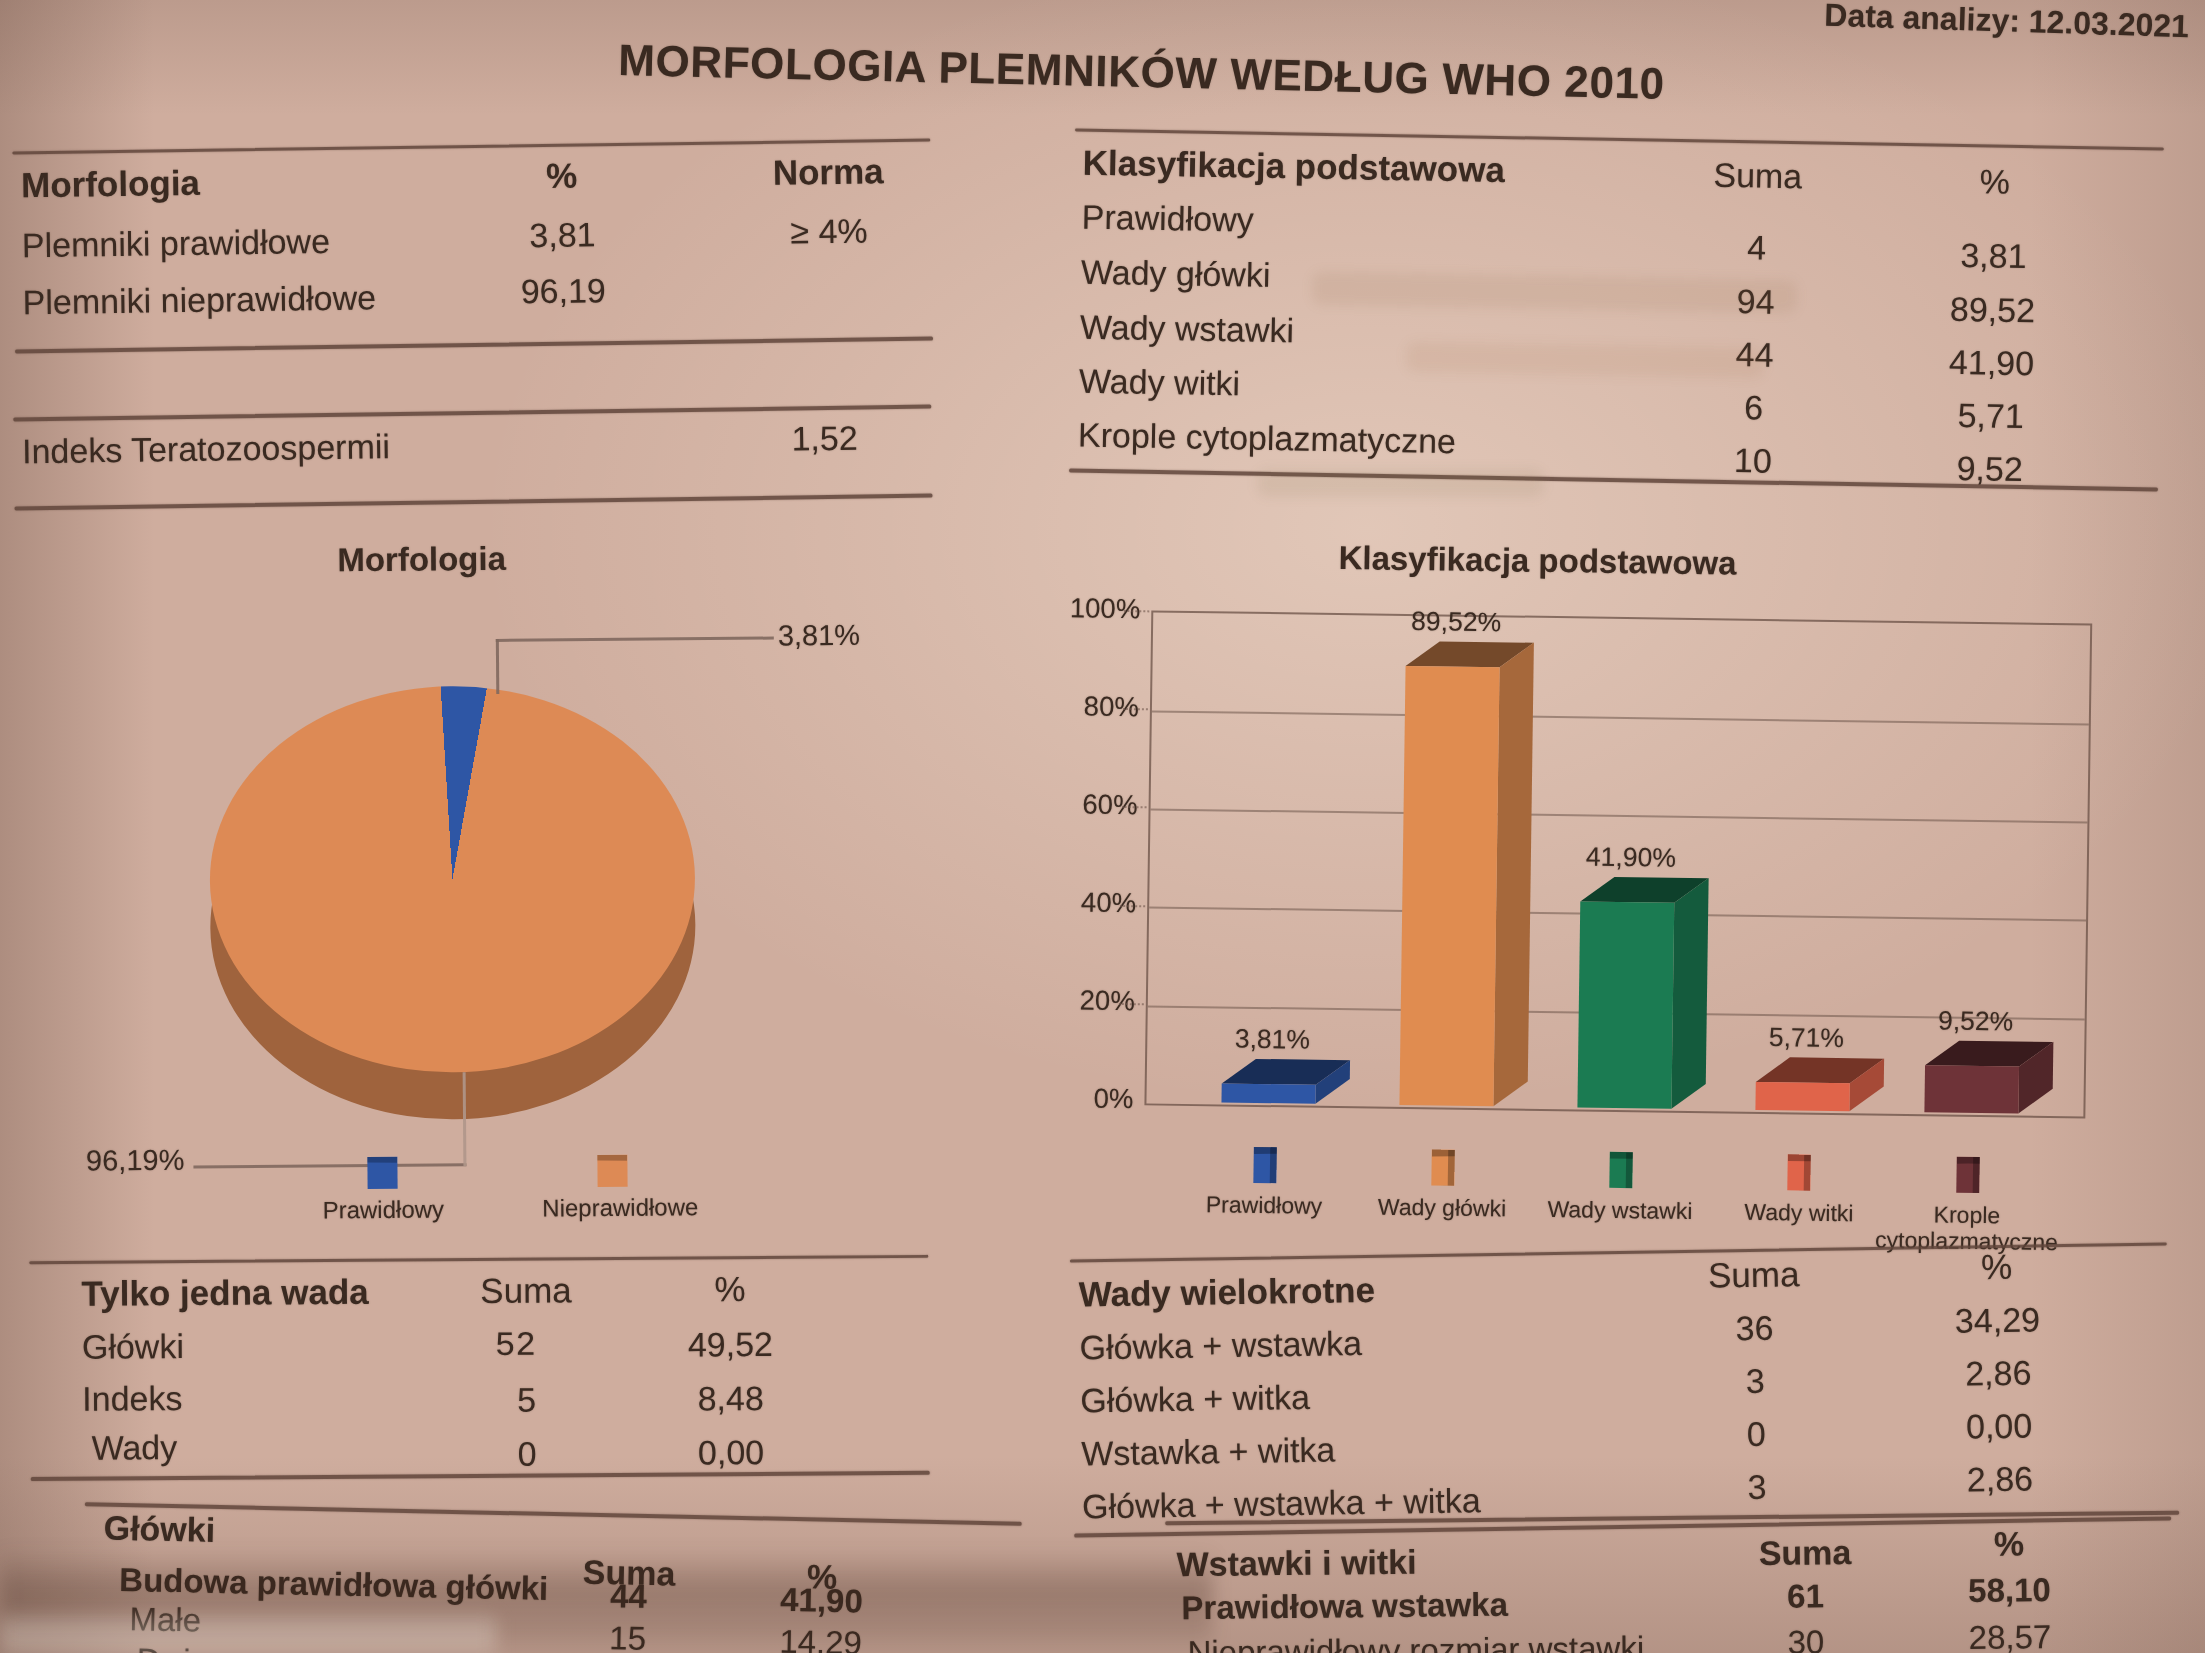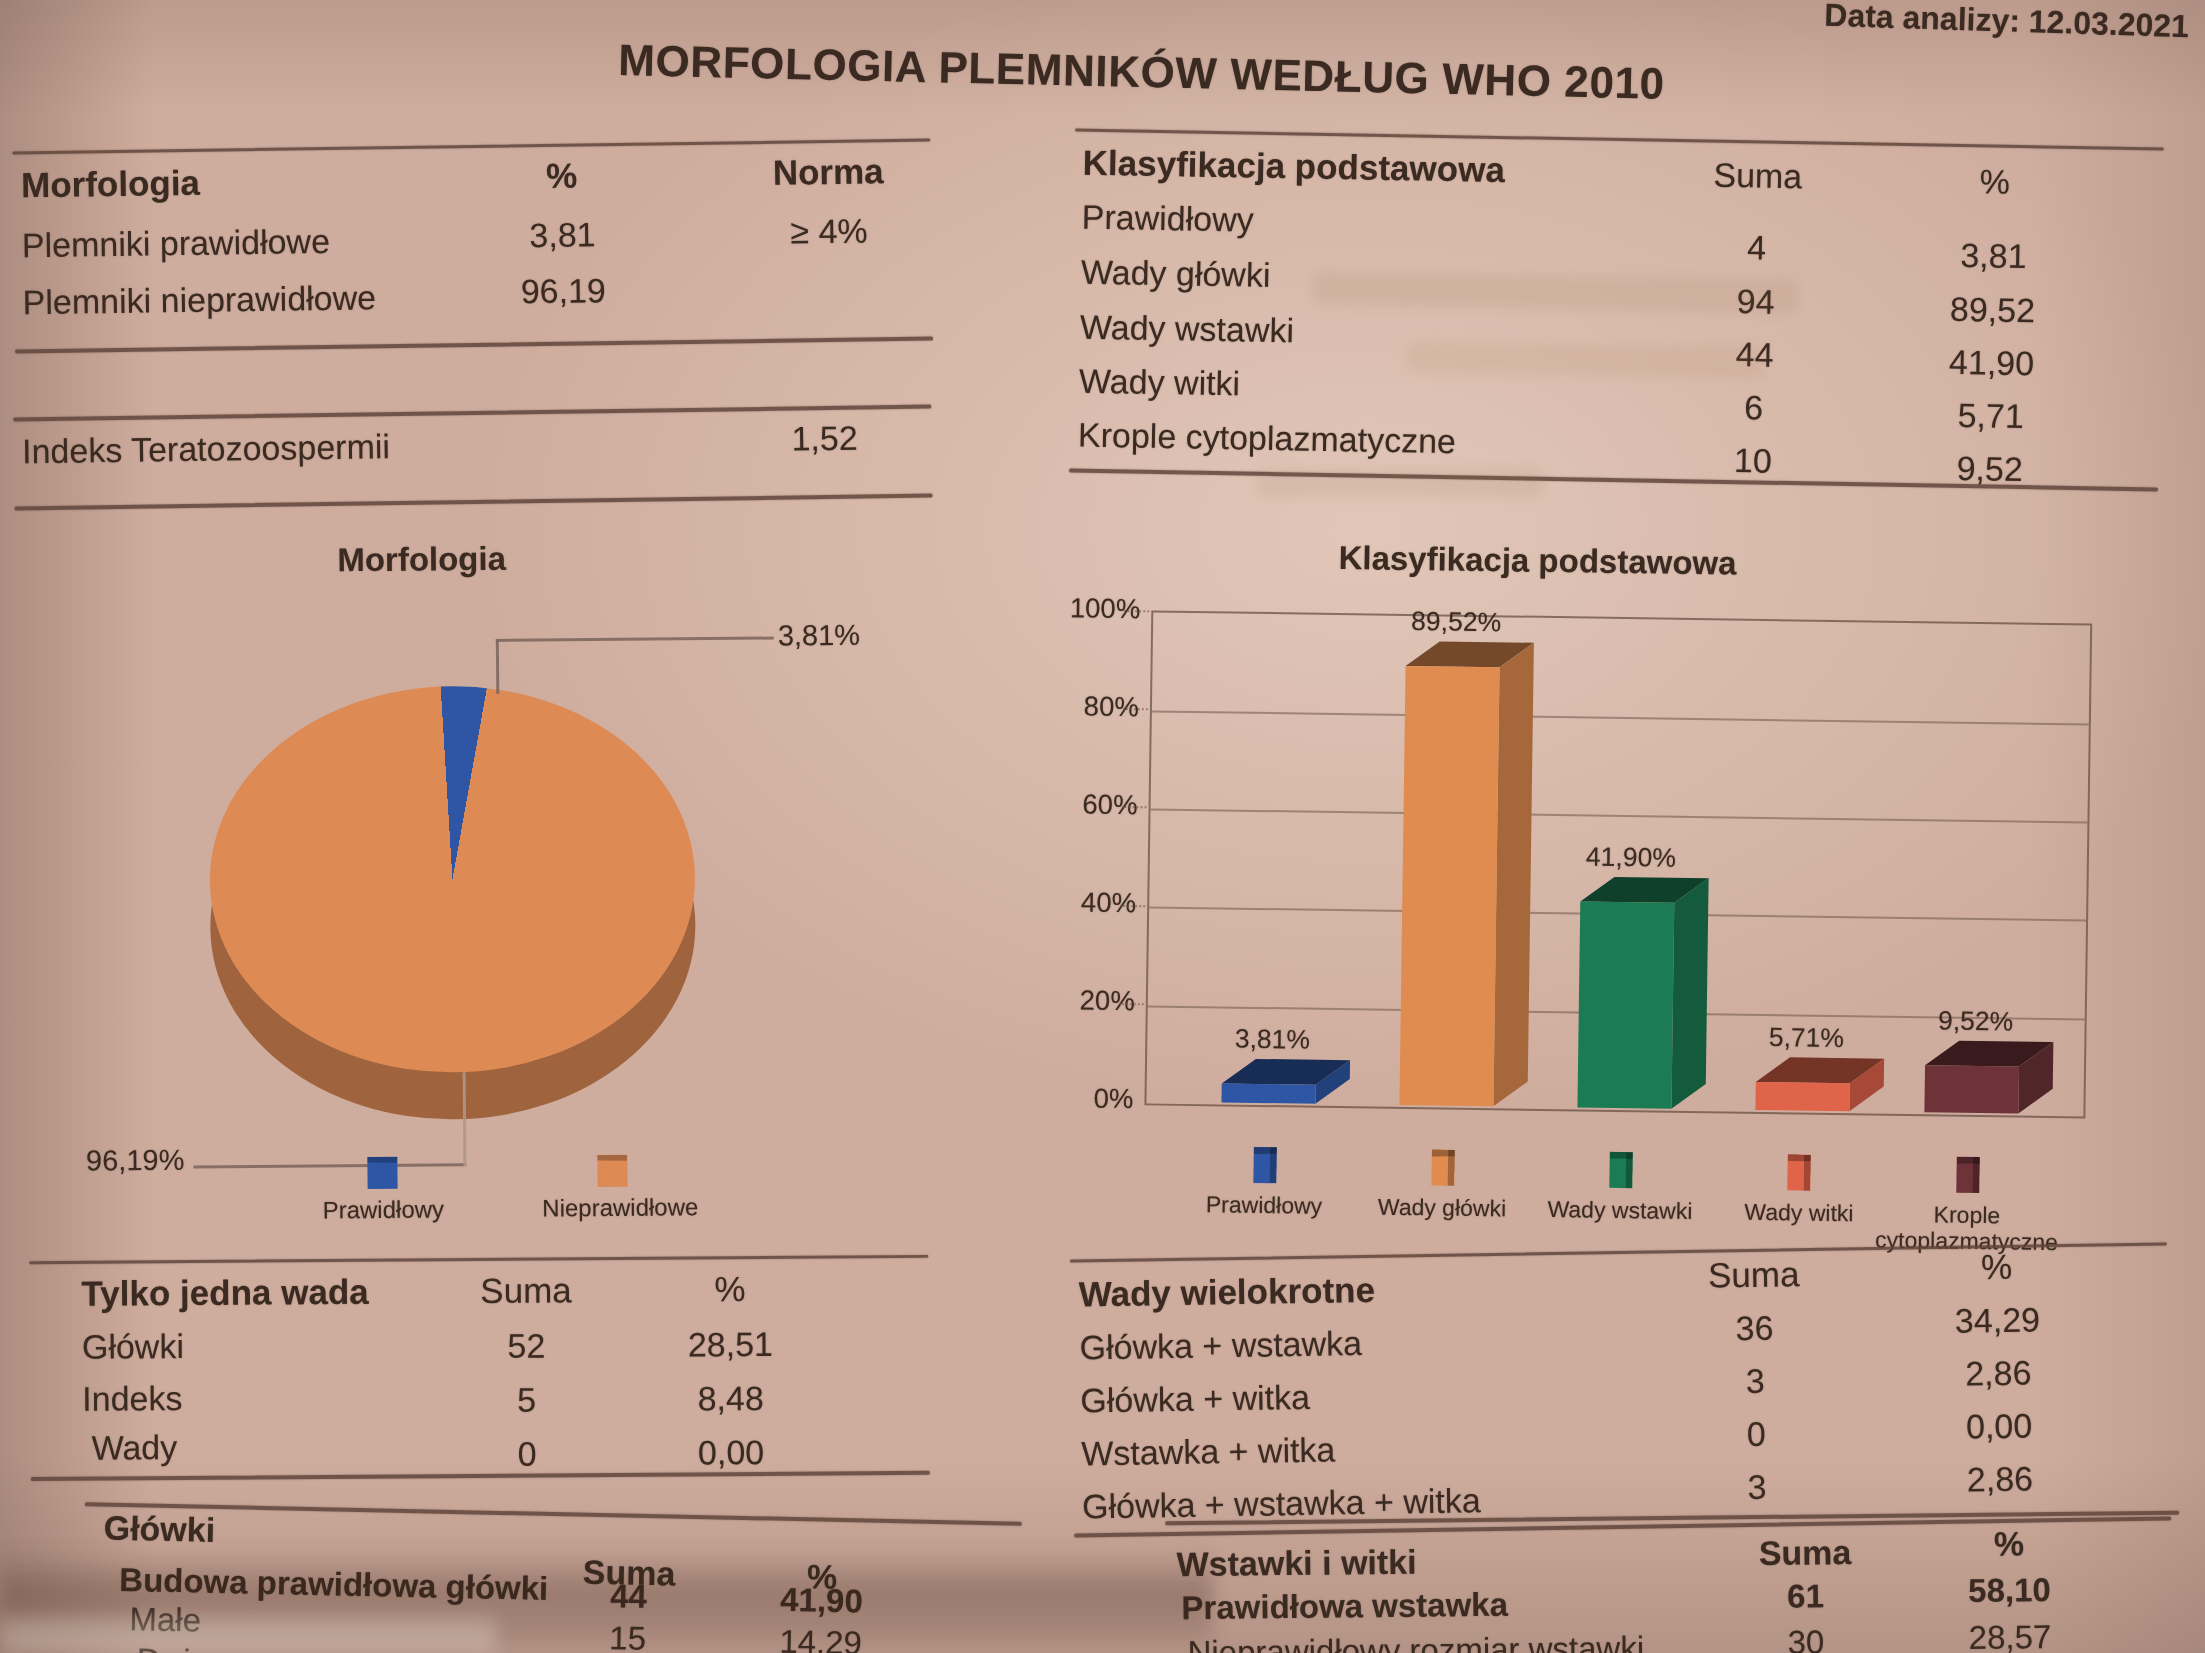--- a/index.html
+++ b/index.html
@@ -185,22 +185,22 @@
     <div class="abs bar-swatch legend-swatch" style="left: 907px; top: 623px; width: 23px; height: 36px; background: rgb(110, 51, 56);"></div>
     <div class="abs legend-label" style="left:819px;top:668px;width:198px;white-space:normal;">Krople cytoplazmatyczne</div>
   </div>
 
   <div class="abs" style="left:30px;top:1251px;width:899px;height:232px;transform:rotate(-0.4deg);">
     <div class="abs rule" style="left:0;top:6.6px;width:899px;"></div>
     <div class="abs txt t-head" style="left:52px;top:20px;">Tylko jedna wada</div>
     <div class="abs txt t-head ctr" style="left:436px;top:20px;width:121px;font-weight:normal;">Suma</div>
     <div class="abs txt t-head ctr" style="left:640px;top:20px;width:121px;font-weight:normal;">%</div>
     <div class="abs txt t-cell" style="left:52px;top:74px;">Główki</div>
-    <div class="abs txt t-cell ctr" style="left:436px;top:76px;width:121px;">52</div>
-    <div class="abs txt t-cell ctr" style="left:640px;top:76px;width:121px;">28,51</div>
+    <div class="abs txt t-cell ctr" style="left:425px;top:76px;width:121px;font-family:Liberation Mono, monospace;">52</div>
+    <div class="abs txt t-cell ctr" style="left:640px;top:76px;width:121px;">49,52</div>
     <div class="abs txt t-cell" style="left:52px;top:126px;">Indeks</div>
     <div class="abs txt t-cell ctr" style="left:436px;top:130px;width:121px;">5</div>
     <div class="abs txt t-cell ctr" style="left:640px;top:130px;width:121px;">8,48</div>
     <div class="abs txt t-cell" style="left:61px;top:175px;">Wady</div>
     <div class="abs txt t-cell ctr" style="left:436px;top:184px;width:121px;">0</div>
     <div class="abs txt t-cell ctr" style="left:640px;top:184px;width:121px;">0,00</div>
     <div class="abs rule" style="left:0;top:223px;width:899px;"></div>
   </div>
 
   <div class="abs" style="left:1072px;top:1245px;width:1097px;height:287px;transform:rotate(-0.9deg);">

